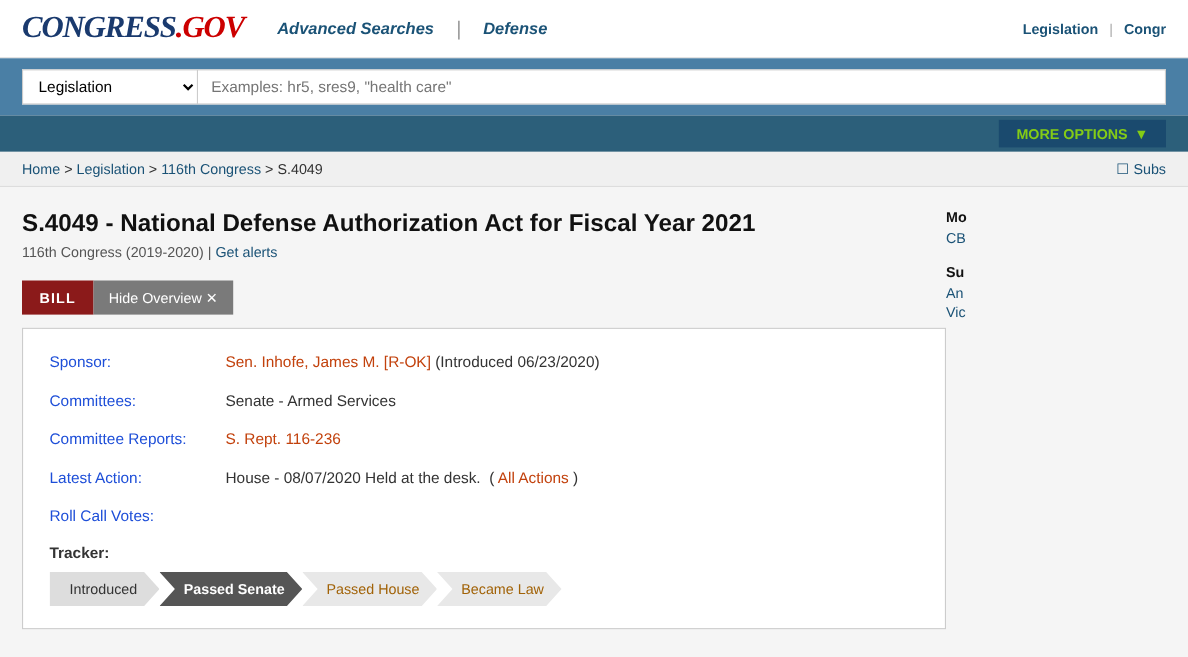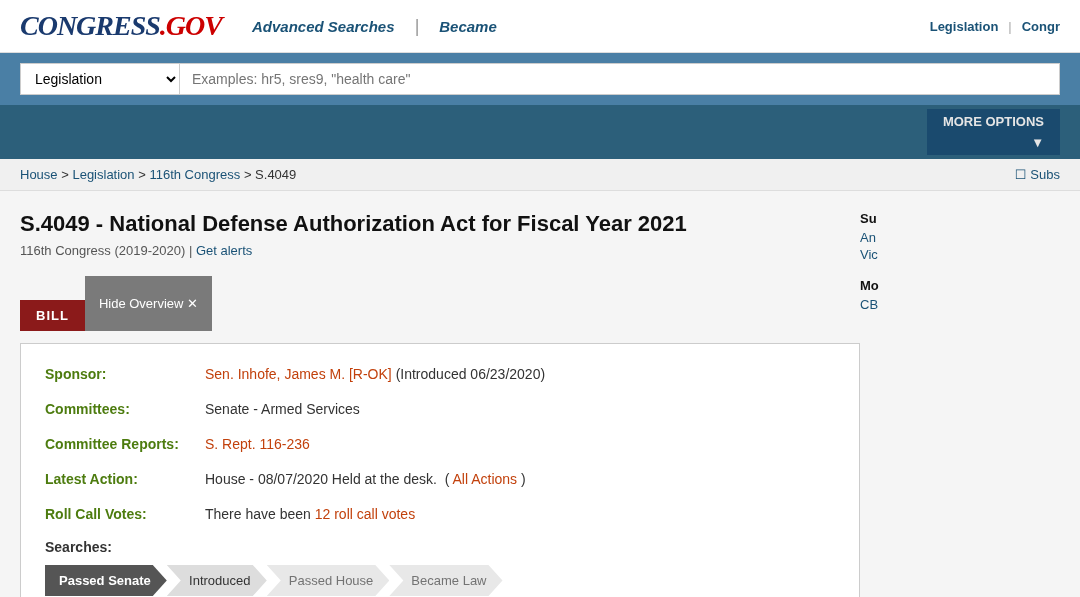--- a/index.html
+++ b/index.html
@@ -83,30 +83,29 @@
       color: #999;
     }
     .more-options-bar {
       background: #2c5f7a;
       display: flex;
       justify-content: flex-end;
       padding: 4px 20px;
     }
     .more-options-btn {
       background: #1a4a6e;
-      color: #e5e5e5;
+      color: #84cc16;
       border: none;
       padding: 5px 16px;
       font-size: 13px;
       font-weight: bold;
       cursor: pointer;
       display: flex;
-      align-items: flex-end;
+      align-items: center;
       gap: 6px;
-      flex-direction: column;
     }
 
     
     .breadcrumb-bar {
       background: #f0f0f0;
       padding: 8px 20px;
       display: flex;
       justify-content: space-between;
       align-items: center;
       border-bottom: 1px solid #ddd;
@@ -155,21 +154,21 @@
       color: #fff;
       padding: 8px 16px;
       font-weight: bold;
       font-size: 13px;
       letter-spacing: 1px;
       cursor: pointer;
     }
     .tab-hide-overview {
       background: #7a7a7a;
       color: #fff;
-      padding: 20px 14px;
+      padding: 8px 14px;
       font-size: 13px;
       cursor: pointer;
       display: flex;
       align-items: center;
       gap: 6px;
     }
 
     
     .bill-card {
       background: #fff;
@@ -177,23 +176,23 @@
       padding: 20px 24px;
       margin-top: 0;
     }
     .bill-detail-row {
       display: flex;
       margin-bottom: 14px;
       font-size: 14px;
       line-height: 1.5;
     }
     .bill-detail-label {
-      font-weight: bold;
+      font-weight: normal;
       min-width: 160px;
-      color: #4d7c0f;
+      color: #1d4ed8;
     }
     .bill-detail-value {
       color: #333;
     }
     .bill-detail-value a { color: #c2410c; text-decoration: none; }
 
     
     .tracker-label {
       font-weight: bold;
       font-size: 14px;
@@ -201,21 +200,21 @@
     }
     .tracker-steps {
       display: flex;
       align-items: center;
       gap: 0;
     }
     .tracker-step {
       padding: 8px 16px 8px 22px;
       font-size: 13px;
       background: #e8e8e8;
-      color: #737373;
+      color: #a16207;
       position: relative;
       clip-path: polygon(0 0, calc(100% - 14px) 0, 100% 50%, calc(100% - 14px) 100%, 0 100%, 14px 50%);
       white-space: nowrap;
       min-width: 100px;
       text-align: center;
     }
     .tracker-step:first-child {
       clip-path: polygon(0 0, calc(100% - 14px) 0, 100% 50%, calc(100% - 14px) 100%, 0 100%);
       padding-left: 14px;
     }
@@ -264,21 +263,21 @@
 <div class="header">
   <div class="header-left">
     <div class="logo">
       <span class="logo-congress">CONGRESS</span>
         <span class="logo-dot">.</span>
         <span class="logo-gov">GOV</span>
     </div>
     <nav class="header-nav">
       <a href="#">Advanced Searches</a>
       <span class="divider">|</span>
-      <a href="#">Became</a>
+      <a href="#">Defense</a>
     </nav>
   </div>
   <div class="header-right">
     <a href="#">Legislation</a>
     <span class="divider">|</span>
     <a href="#">Congr</a>
   </div>
 </div>
 
 <div class="search-bar">
@@ -289,21 +288,21 @@
 </div>
 <div class="more-options-bar">
   <button class="more-options-btn">
     <span>MORE OPTIONS</span>
     <span>▼</span>
   </button>
 </div>
 
 <div class="breadcrumb-bar">
   <div class="breadcrumb">
-    <a href="#">House</a>
+    <a href="#">Home</a>
     <span> &gt; </span>
     <a href="#">Legislation</a>
     <span> &gt; </span>
     <a href="#">116th Congress</a>
     <span> &gt; </span>
     <span>S.4049</span>
   </div>
   <div class="breadcrumb-right">
     <span>☐</span>
     <span>Subs</span>
@@ -353,44 +352,40 @@
           <div class="bill-detail-value">
             <span>House - 08/07/2020 Held at the desk.</span>
             <span>&nbsp;(</span>
             <a href="#">All Actions</a>
             <span>)</span>
           </div>
         </div>
 
         <div class="bill-detail-row">
           <div class="bill-detail-label">Roll Call Votes:</div>
-          <div class="bill-detail-value">
-            <span>There have been </span>
-            <a href="#">12 roll call votes</a>
-          </div>
         </div>
 
         <div>
-          <div class="tracker-label">Searches:</div>
+          <div class="tracker-label">Tracker:</div>
           <div class="tracker-steps">
+            <div class="tracker-step completed-light">Introduced</div>
             <div class="tracker-step active">Passed Senate</div>
-            <div class="tracker-step completed-light">Introduced</div>
             <div class="tracker-step">Passed House</div>
             <div class="tracker-step">Became Law</div>
           </div>
         </div>
 
       </div>
     </div>
 
     <div class="side-panel">
+      <div class="side-section">
+        <div class="side-section-title">Mo</div>
+        <a href="#">CB</a>
+      </div>
       <div class="side-section">
         <div class="side-section-title">Su</div>
         <a href="#">An</a>
         <a href="#">Vic</a>
       </div>
-      <div class="side-section">
-        <div class="side-section-title">Mo</div>
-        <a href="#">CB</a>
-      </div>
     </div>
   </div>
 </div>
 
 </body></html>

